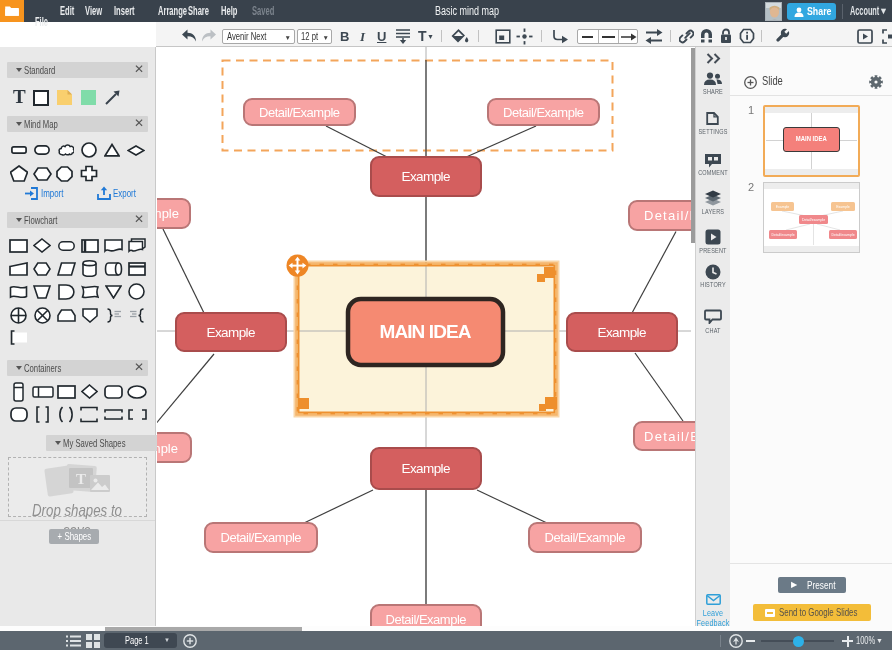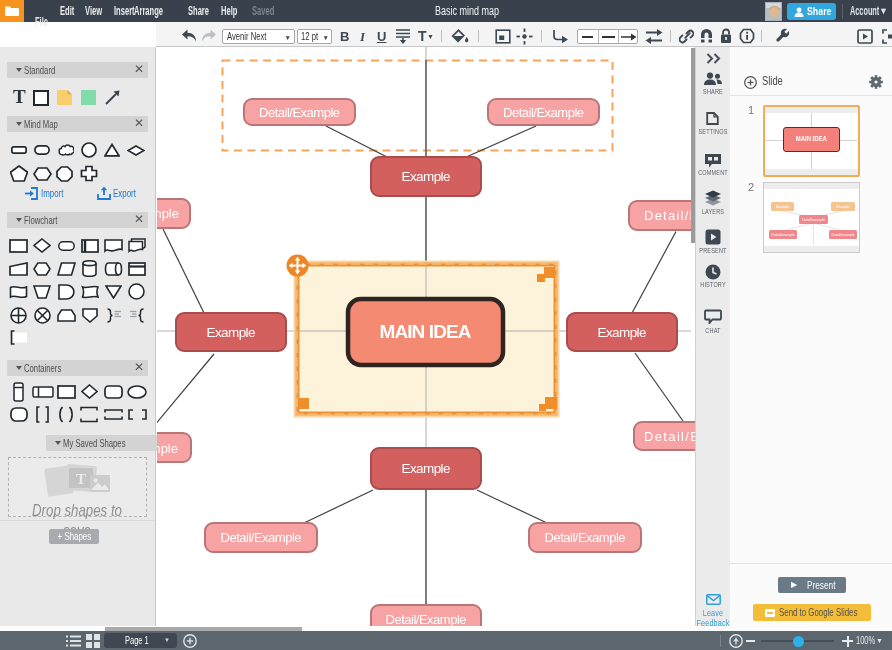--- a/index.html
+++ b/index.html
@@ -59,21 +59,21 @@
   <div id="logo" class="abs">
     <svg width="24" height="22" viewBox="0 0 24 22">
         <path d="M5.2 6.4 L9.8 6.4 L11.2 8 L18.8 8 L18.8 15.8 L5.2 15.8 Z" fill="#fff"></path>
         <rect x="5.2" y="9.2" width="13.6" height="6.6" fill="#fff"></rect>
       </svg>
   </div>
   <div class="menuitem abs" style="left:35px;margin-top:11px;"><span class="nx" style="transform:scaleX(0.63);">File</span></div>
   <div class="menuitem abs" style="left:60px;"><span class="nx" style="transform:scaleX(0.63);">Edit</span></div>
   <div class="menuitem abs" style="left:85px;"><span class="nx" style="transform:scaleX(0.63);">View</span></div>
   <div class="menuitem abs" style="left:114px;"><span class="nx" style="transform:scaleX(0.63);">Insert</span></div>
-  <div class="menuitem abs" style="left:134px;"><span class="nx" style="transform:scaleX(0.63);">Arrange</span></div>
+  <div class="menuitem abs" style="left:158px;"><span class="nx" style="transform:scaleX(0.63);">Arrange</span></div>
   <div class="menuitem abs" style="left:188px;"><span class="nx" style="transform:scaleX(0.63);">Share</span></div>
   <div class="menuitem abs" style="left:221px;text-align:right;"><span class="nx" style="transform:scaleX(0.63);">Help</span></div>
   <div class="menuitem dim abs" style="left:252px;"><span class="nx" style="transform:scaleX(0.63);">Saved</span></div>
   <div id="doctitle" class="abs" style="left:435px;"><span class="nx" style="transform:scaleX(0.75);">Basic mind map</span></div>
   <div id="avatar" class="abs">
     <svg width="17" height="19" viewBox="0 0 17 19">
       <rect width="17" height="19" fill="#b4bfc5"></rect>
       <rect x="0" y="0" width="17" height="5" fill="#d3dadd"></rect>
       <ellipse cx="8.5" cy="9" rx="4.6" ry="5.6" fill="#dfb792"></ellipse>
       <path d="M3.6 7.5 Q8.5 1 13.4 7.5 L13.4 4.5 Q8.5 0.8 3.6 4.5 Z" fill="#cfae7e"></path>

